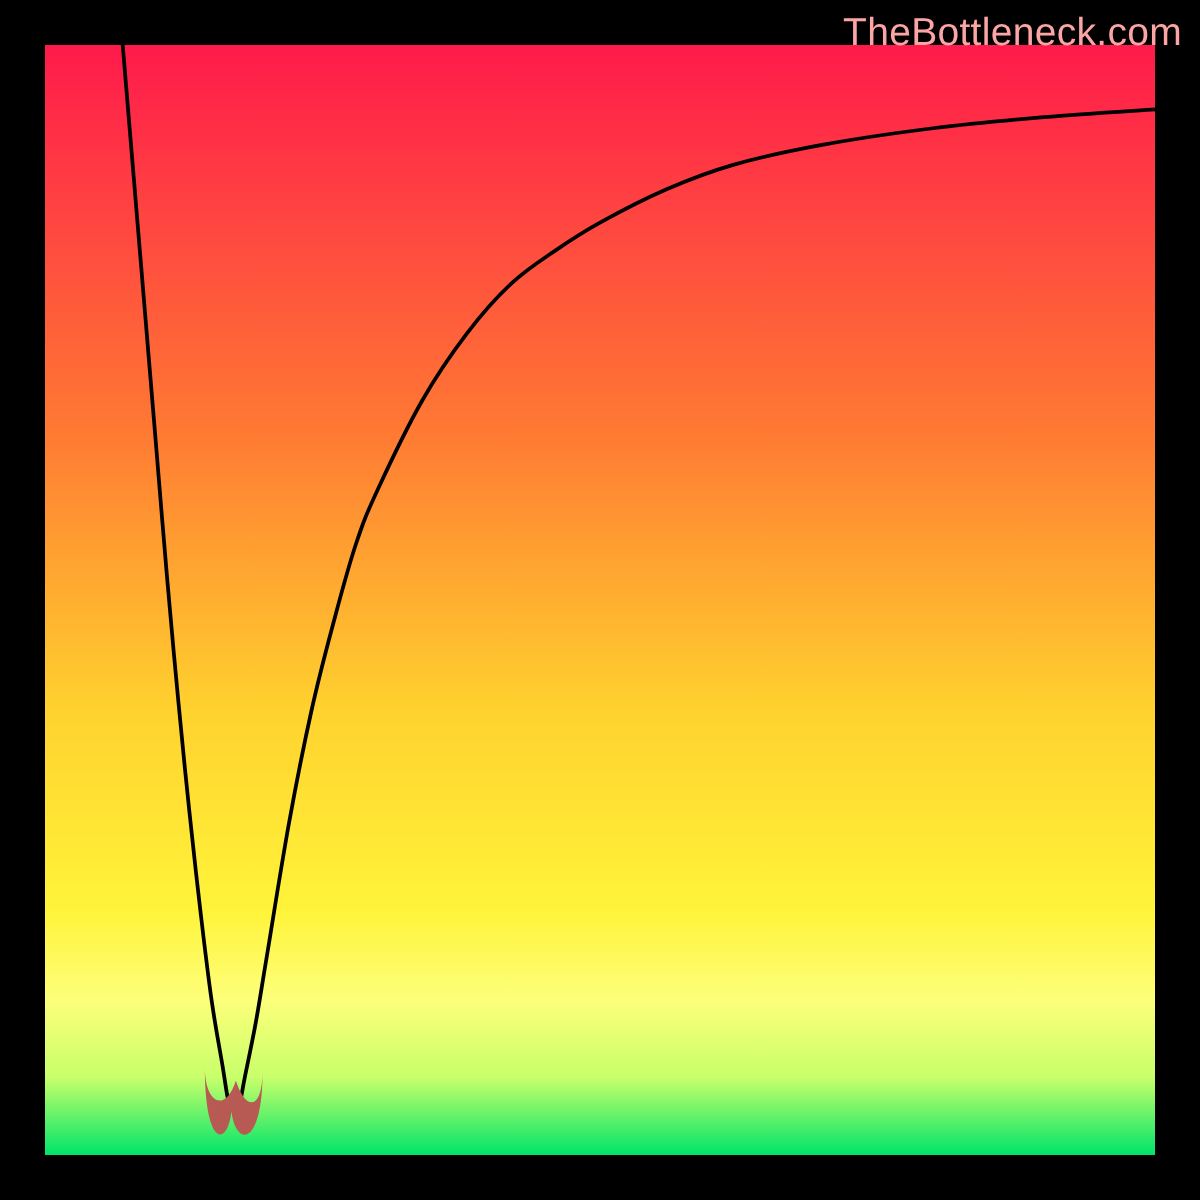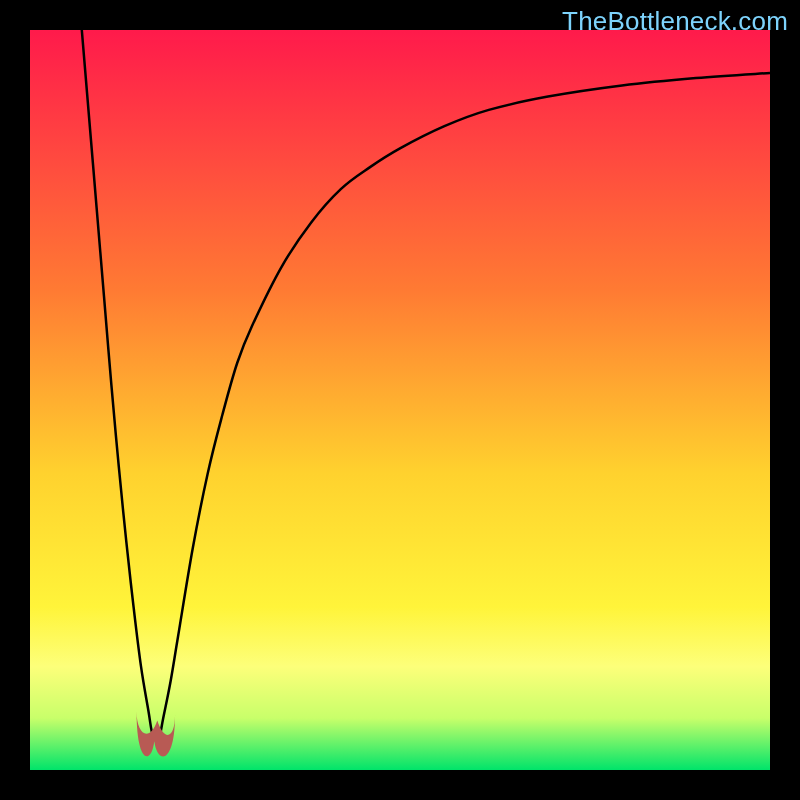--- a/index.html
+++ b/index.html
@@ -24,21 +24,21 @@
     left: 30px;
     top: 30px;
     width: 740px;
     height: 740px;
     overflow: hidden;
   }
   .watermark {
     position: absolute;
     top: 6px;
     right: 12px;
-    color: #7dd3fc;
+    color: #fca5a5;
     font-size: 26px;
     font-weight: 400;
     letter-spacing: 0.2px;
     z-index: 10;
     margin-left: 47px;
   }
 </style>
 </head>
 <body>
 

